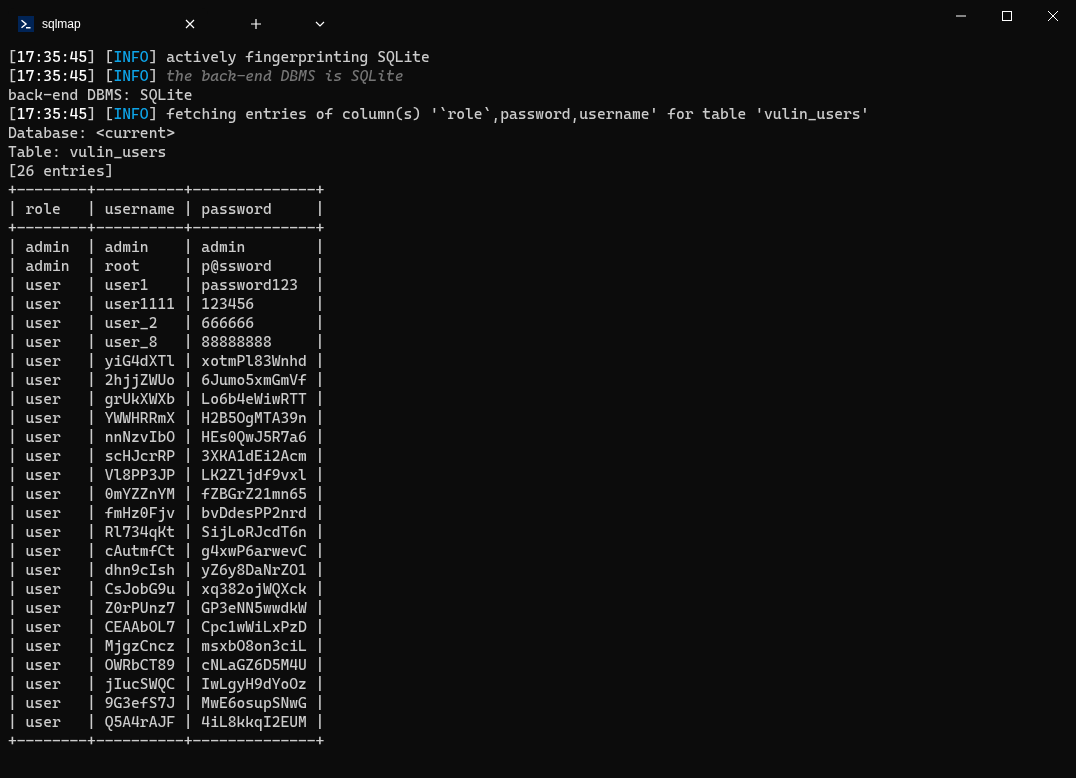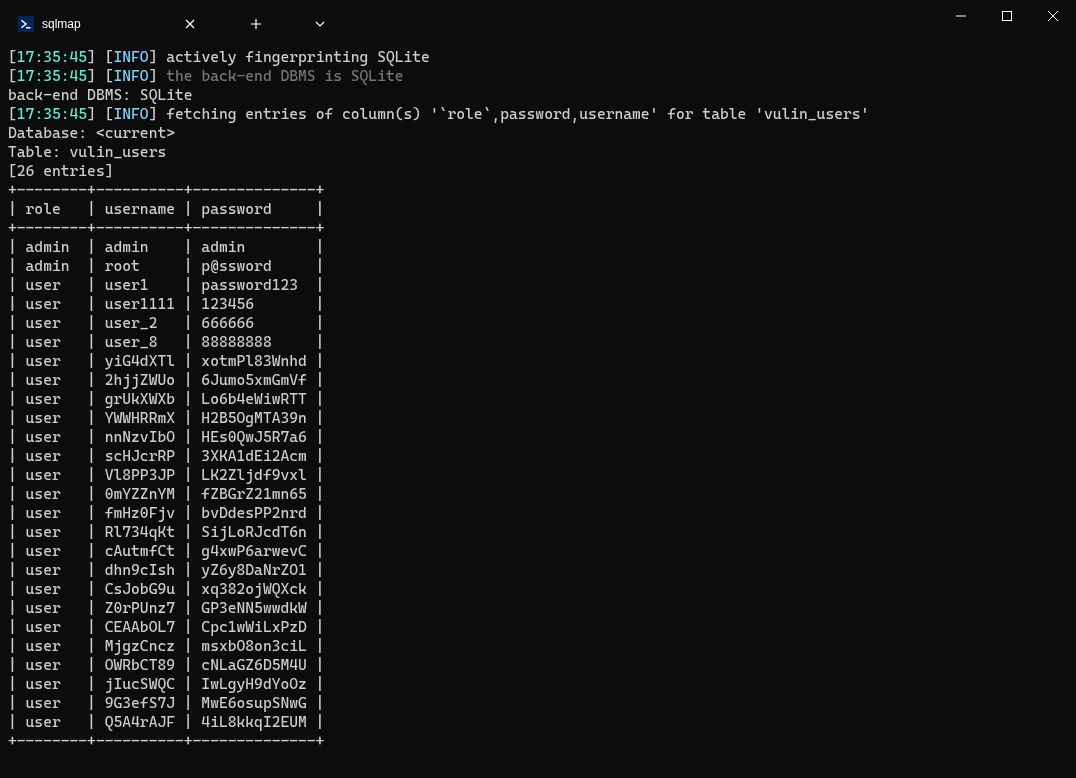--- a/index.html
+++ b/index.html
@@ -81,24 +81,24 @@
   .win-btn {
     width:46px; height:32px;
     display:flex; align-items:center; justify-content:center;
     color:#ffffff;
   }
   .terminal {
     padding: 8px 8px 0 8px;
     white-space: pre;
     font-variant-ligatures: none;
   }
-  .ts { color: #5eead4; }
-  .info { color: #7dd3fc; }
+  .ts { color: #ffffff; }
+  .info { color: #0ea5e9; }
   .bracket { color: #cccccc; }
-  .dim { color: #767676; }
+  .dim { color: #767676; font-style: italic; }
   .bold { font-weight: normal; }
   .line { display:block; }
   svg { display:block; }
 </style>
 </head>
 <body>
 
 <div class="titlebar">
   <div class="tabs">
     <div class="tab active">

